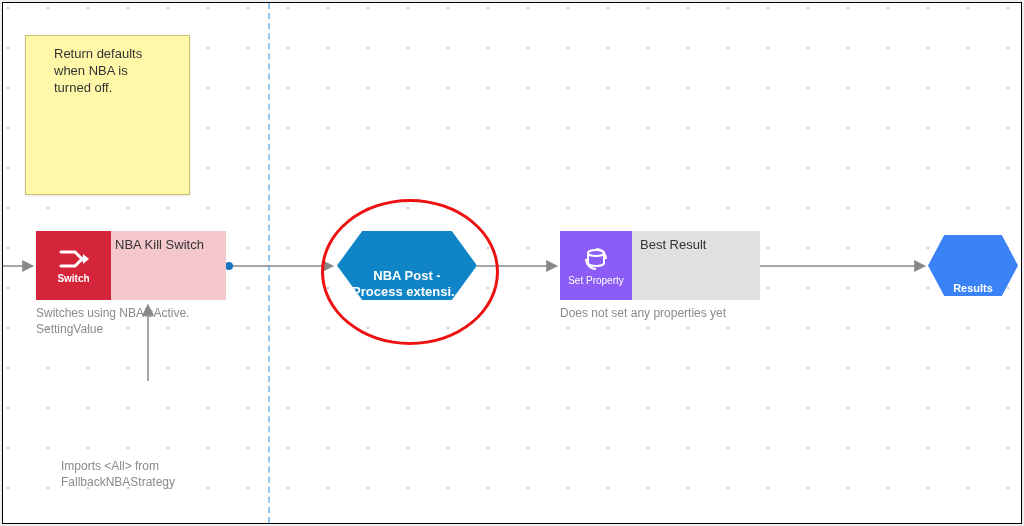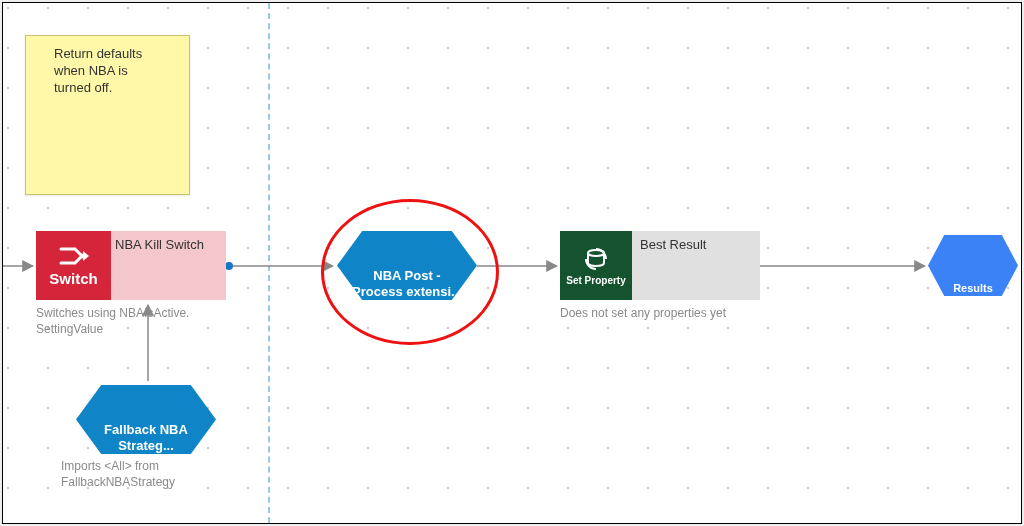--- a/index.html
+++ b/index.html
@@ -51,35 +51,35 @@
 
   
   .switch{
     left:33px;top:228px;width:190px;height:69px;
     background:#f3c7cb;
     display:flex;
     color:#333;
   }
   .switch .icon{
     width:75px;background:#d5253a;display:flex;flex-direction:column;
-    align-items:center;justify-content:center;color:#fff;font-size:15px;font-weight:bold;
+    align-items:center;justify-content:center;color:#fff;font-size:10px;font-weight:bold;
   }
   .switch .icon svg{margin-bottom:3px;}
   .switch .lbl{flex:1;padding:6px 4px;line-height:1.2;}
 
   
   .setprop{
     left:557px;top:228px;width:200px;height:69px;
     background:#e1e0e0;
     display:flex;
     color:#333;
   }
   .setprop .icon{
-    width:72px;background:#14532d;display:flex;flex-direction:column;
-    align-items:center;justify-content:center;color:#fff;font-size:10px;font-weight:bold;
+    width:72px;background:#8b5cf6;display:flex;flex-direction:column;
+    align-items:center;justify-content:center;color:#fff;font-size:10px;font-weight:normal;
     text-align:center;line-height:1.1;
   }
   .setprop .icon svg{margin-bottom:3px;}
   .setprop .lbl{flex:1;padding:6px 8px;line-height:1.2;border-radius:16px;}
 
   
   .hex{
     color:#fff;text-align:center;font-weight:bold;
     display:flex;align-items:flex-end;justify-content:center;
     padding:0 14px;box-sizing:border-box;line-height:1.25;
@@ -146,23 +146,20 @@
         <path d="M2 4 H16 L24 12" stroke="#fff" stroke-width="3" fill="none" stroke-linecap="round"></path>
         <path d="M2 18 H16 L24 10" stroke="#fff" stroke-width="3" fill="none" stroke-linecap="round"></path>
         <path d="M24 6 L30 11 L24 16 Z" fill="#fff"></path>
       </svg>
       <span>Switch</span>
     </div>
     <div class="lbl">NBA Kill Switch</div>
   </div>
   <div class="el desc" style="left:33px;top:302px;width:210px">Switches using NBAIsActive. SettingValue</div>
 
-  <div class="el hex hex-blue fallback">
-    <span>Fallback NBA Strateg...</span>
-  </div>
   <div class="el desc" style="left:58px;top:455px;width:190px">Imports &lt;All&gt; from FallbackNBAStrategy</div>
 
   <div class="el hex hex-blue nba-post">
     <span>NBA Post -Process extensi...</span>
   </div>
   <div class="el highlight"></div>
 
   <div class="el setprop">
     <div class="icon">
       <svg width="26" height="26" viewBox="0 0 26 26">

